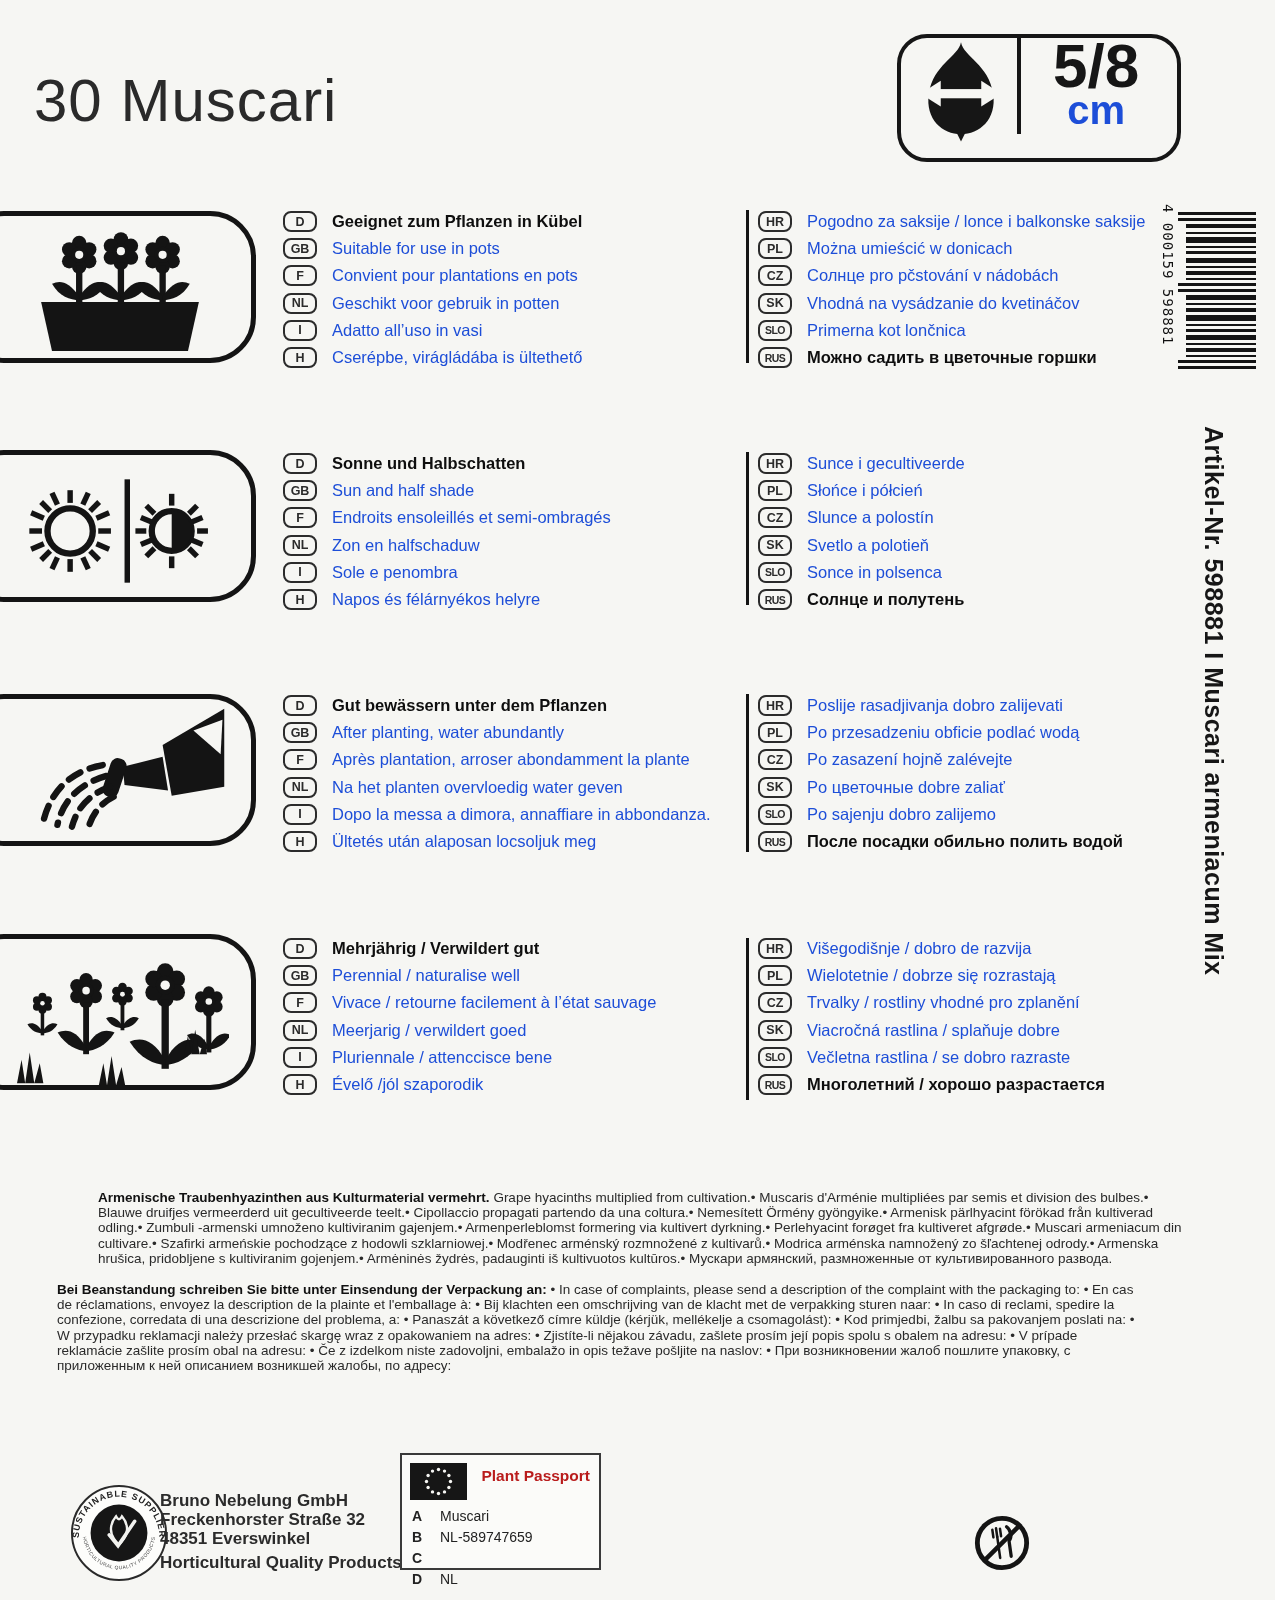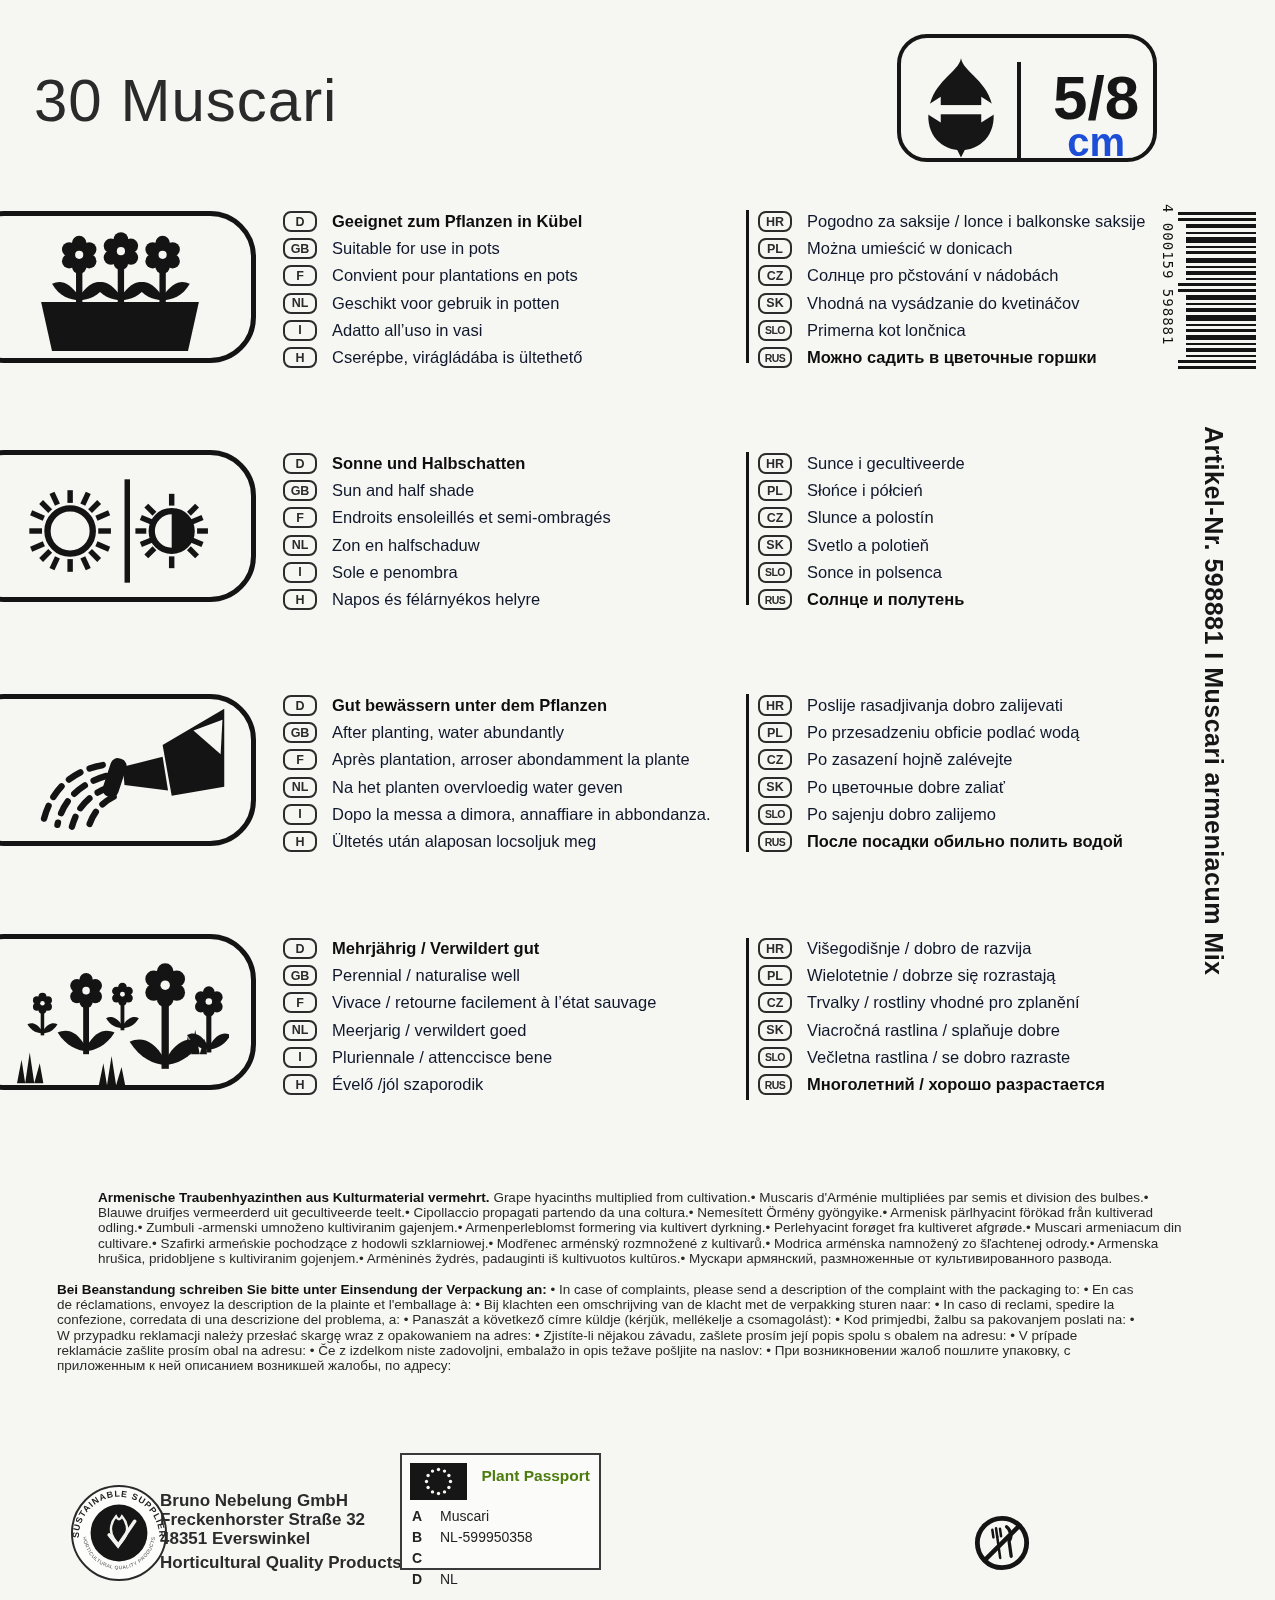--- a/index.html
+++ b/index.html
@@ -11,23 +11,23 @@
   }
 
   
   .title {
     position:absolute; left:34px; top:66px;
     font-size:60px; font-weight:300; letter-spacing:1px; color:#2a2a2a;
   }
 
   
   .size-box {
-    position:absolute; left:897px; top:34px; width:260px; height:128px;
+    position:absolute; left:897px; top:34px; width:284px; height:128px;
     border:4px solid #161616; border-radius:30px;
-    display:flex; align-items:flex-end; background:transparent;
+    display:flex; align-items:flex-start; background:transparent;
   }
   .size-box .bulb { margin-left:14px; }
   .size-divider { width:4px; height:96px; background:#161616; margin:0 18px 0 10px; }
   .size-value-wrap { display:flex; flex-direction:column; align-items:center; margin-left:14px; }
   .size-value { font-size:62px; font-weight:700; line-height:56px; color:#161616; }
   .size-unit { font-size:40px; font-weight:600; line-height:32px; color:#1d4ed8; }
 
   
   .icon-box {
     position:absolute; left:-42px; width:298px; height:152px;
@@ -37,21 +37,21 @@
   .col-divider { position:absolute; width:3px; background:#141414; }
   .rows { position:absolute; }
   .lang-row { height:27.2px; display:flex; align-items:center; }
   .lang-pill {
     flex:0 0 auto; min-width:34px; height:21px; padding:0 3px;
     border:2.5px solid #2b2b2b; border-radius:8px;
     display:inline-flex; align-items:center; justify-content:center;
     font-size:12.5px; font-weight:700; color:#2b2b2b; letter-spacing:0;
   }
   .lang-pill.small { font-size:10.5px; letter-spacing:-0.5px; }
-  .lang-text { margin-left:15px; font-size:16.5px; color:#0f172a; white-space:nowrap; }
+  .lang-text { margin-left:15px; font-size:16.5px; color:#1d4ed8; white-space:nowrap; }
   .lang-row.bold .lang-text { font-weight:700; color:#0e0e0e; }
 
   
   .barcode {
     position:absolute; left:1256px; top:202px; width:176px; height:100px;
     transform:rotate(90deg); transform-origin:0 0;
     display:flex; flex-direction:column;
   }
   .barcode-digits {
     font-family:"DejaVu Sans Mono", monospace;
@@ -75,21 +75,21 @@
   
   .badge { position:absolute; left:70px; top:1484px; }
   .address { position:absolute; left:160px; top:1491px; font-size:17px; font-weight:700; line-height:19px; color:#2b2b2b; }
   .tagline  { position:absolute; left:160px; top:1553px; font-size:17px; font-weight:700; color:#2b2b2b; }
 
   .passport {
     position:absolute; left:400px; top:1453px; width:201px; height:117px;
     border:2.5px solid #3a3a3a; background:#fbfbf9;
   }
   .pp-flag { position:absolute; left:8px; top:8px; }
-  .pp-title { position:absolute; right:9px; top:12px; font-size:15.5px; font-weight:700; color:#4d7c0f; }
+  .pp-title { position:absolute; right:9px; top:12px; font-size:15.5px; font-weight:700; color:#b91c1c; }
   .pp-rows { position:absolute; left:10px; top:50px; width:185px; }
   .pp-row { display:flex; height:21px; align-items:center; font-size:14px; color:#222; }
   .pp-k { width:28px; font-weight:700; }
   .pp-v { white-space:nowrap; }
 
   .nofood { position:absolute; left:973px; top:1514px; }
 
   .pefc { position:absolute; left:1116px; top:1418px; width:132px; text-align:center; }
   .pefc-name { font-size:27px; font-weight:700; letter-spacing:3px; color:#141414; margin-top:-2px; }
   .pefc-cert { font-size:11.5px; color:#333; margin-top:3px; }
@@ -606,21 +606,21 @@
       </g>
     </svg>
     <div class="pp-title">Plant Passport</div>
     <div class="pp-rows">
         <div class="pp-row">
     <span class="pp-k">A</span>
     <span class="pp-v">Muscari</span>
   </div>
         <div class="pp-row">
     <span class="pp-k">B</span>
-    <span class="pp-v">NL-599950358</span>
+    <span class="pp-v">NL-589747659</span>
   </div>
         <div class="pp-row">
     <span class="pp-k">C</span>
     <span class="pp-v"></span>
   </div>
         <div class="pp-row">
     <span class="pp-k">D</span>
     <span class="pp-v">NL</span>
   </div>
       </div>

